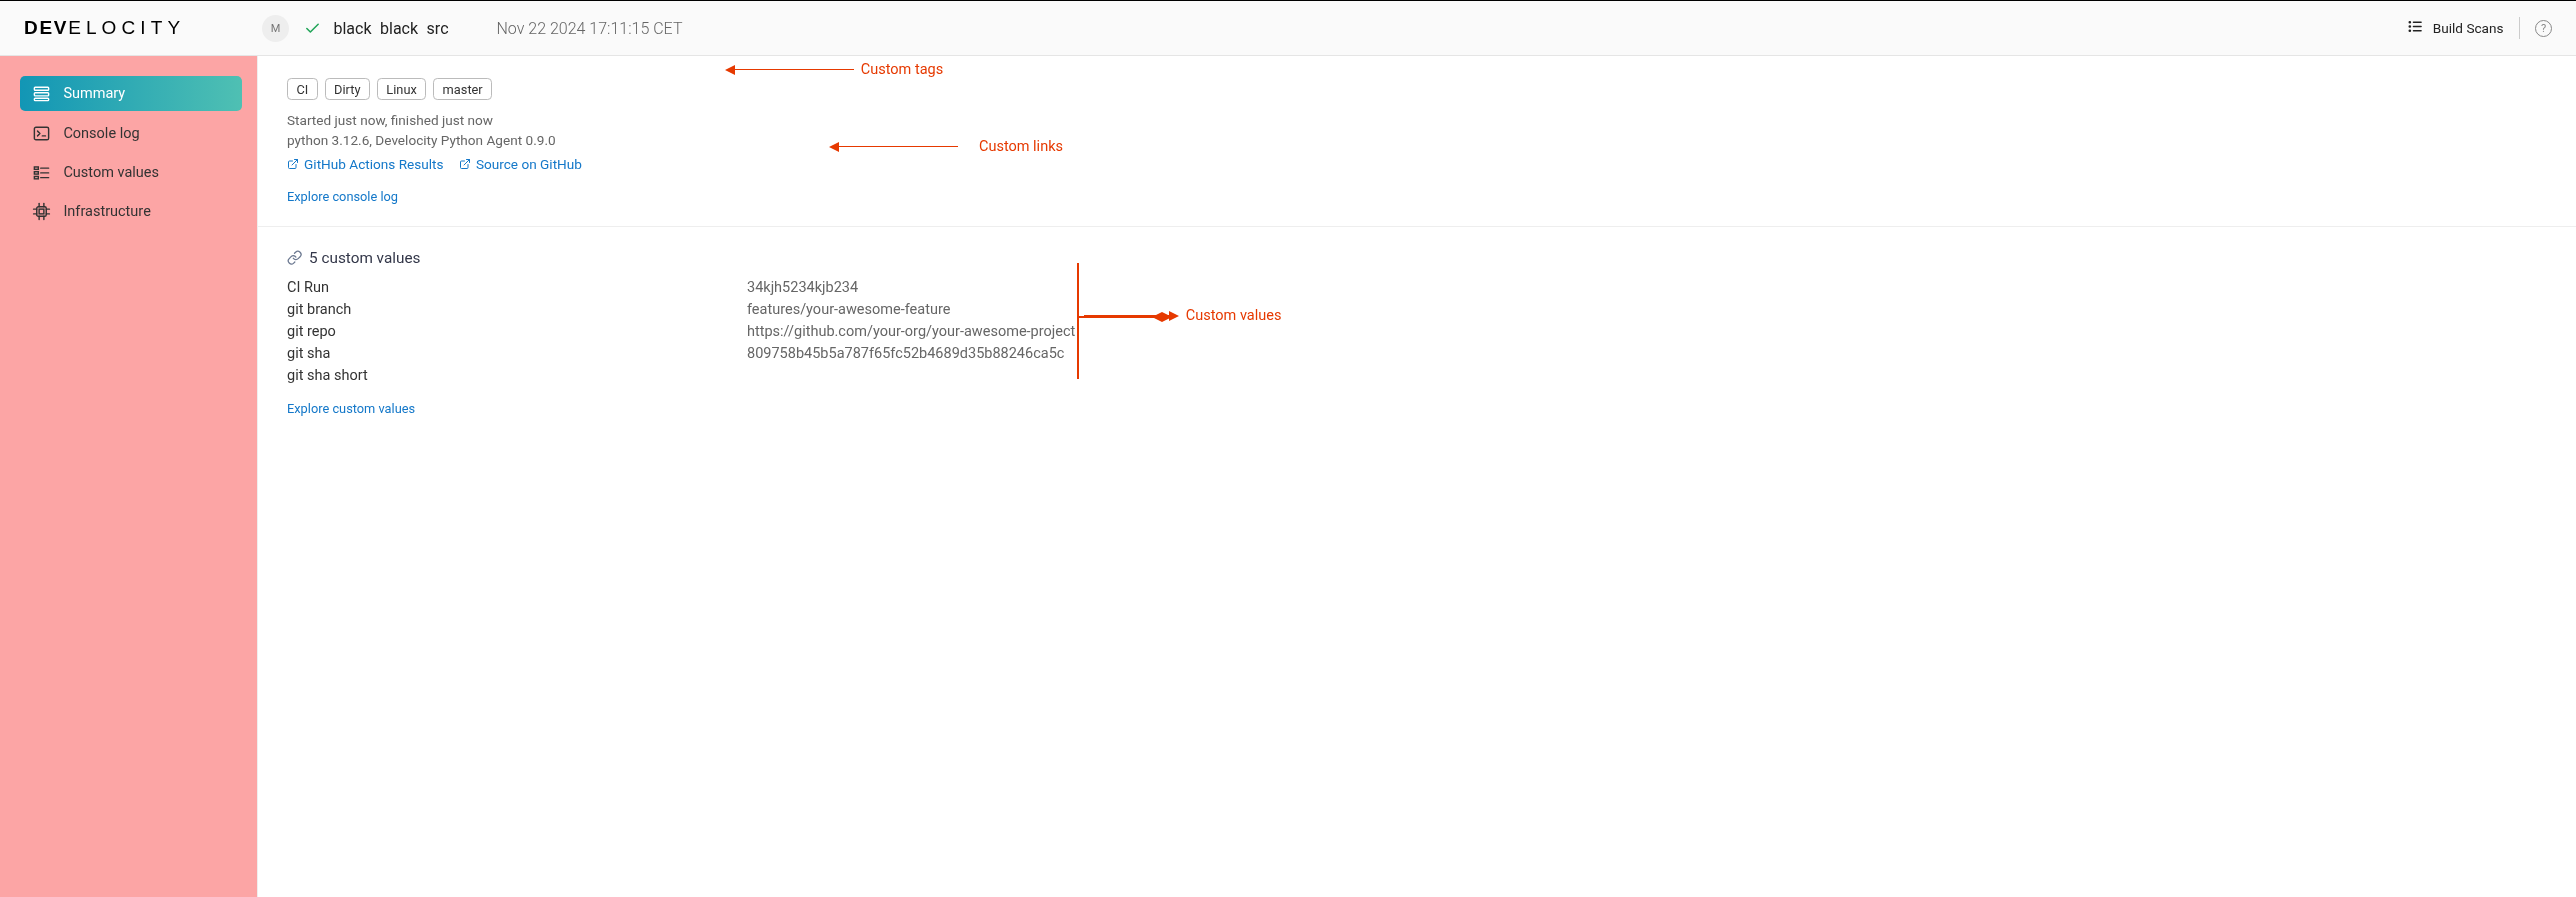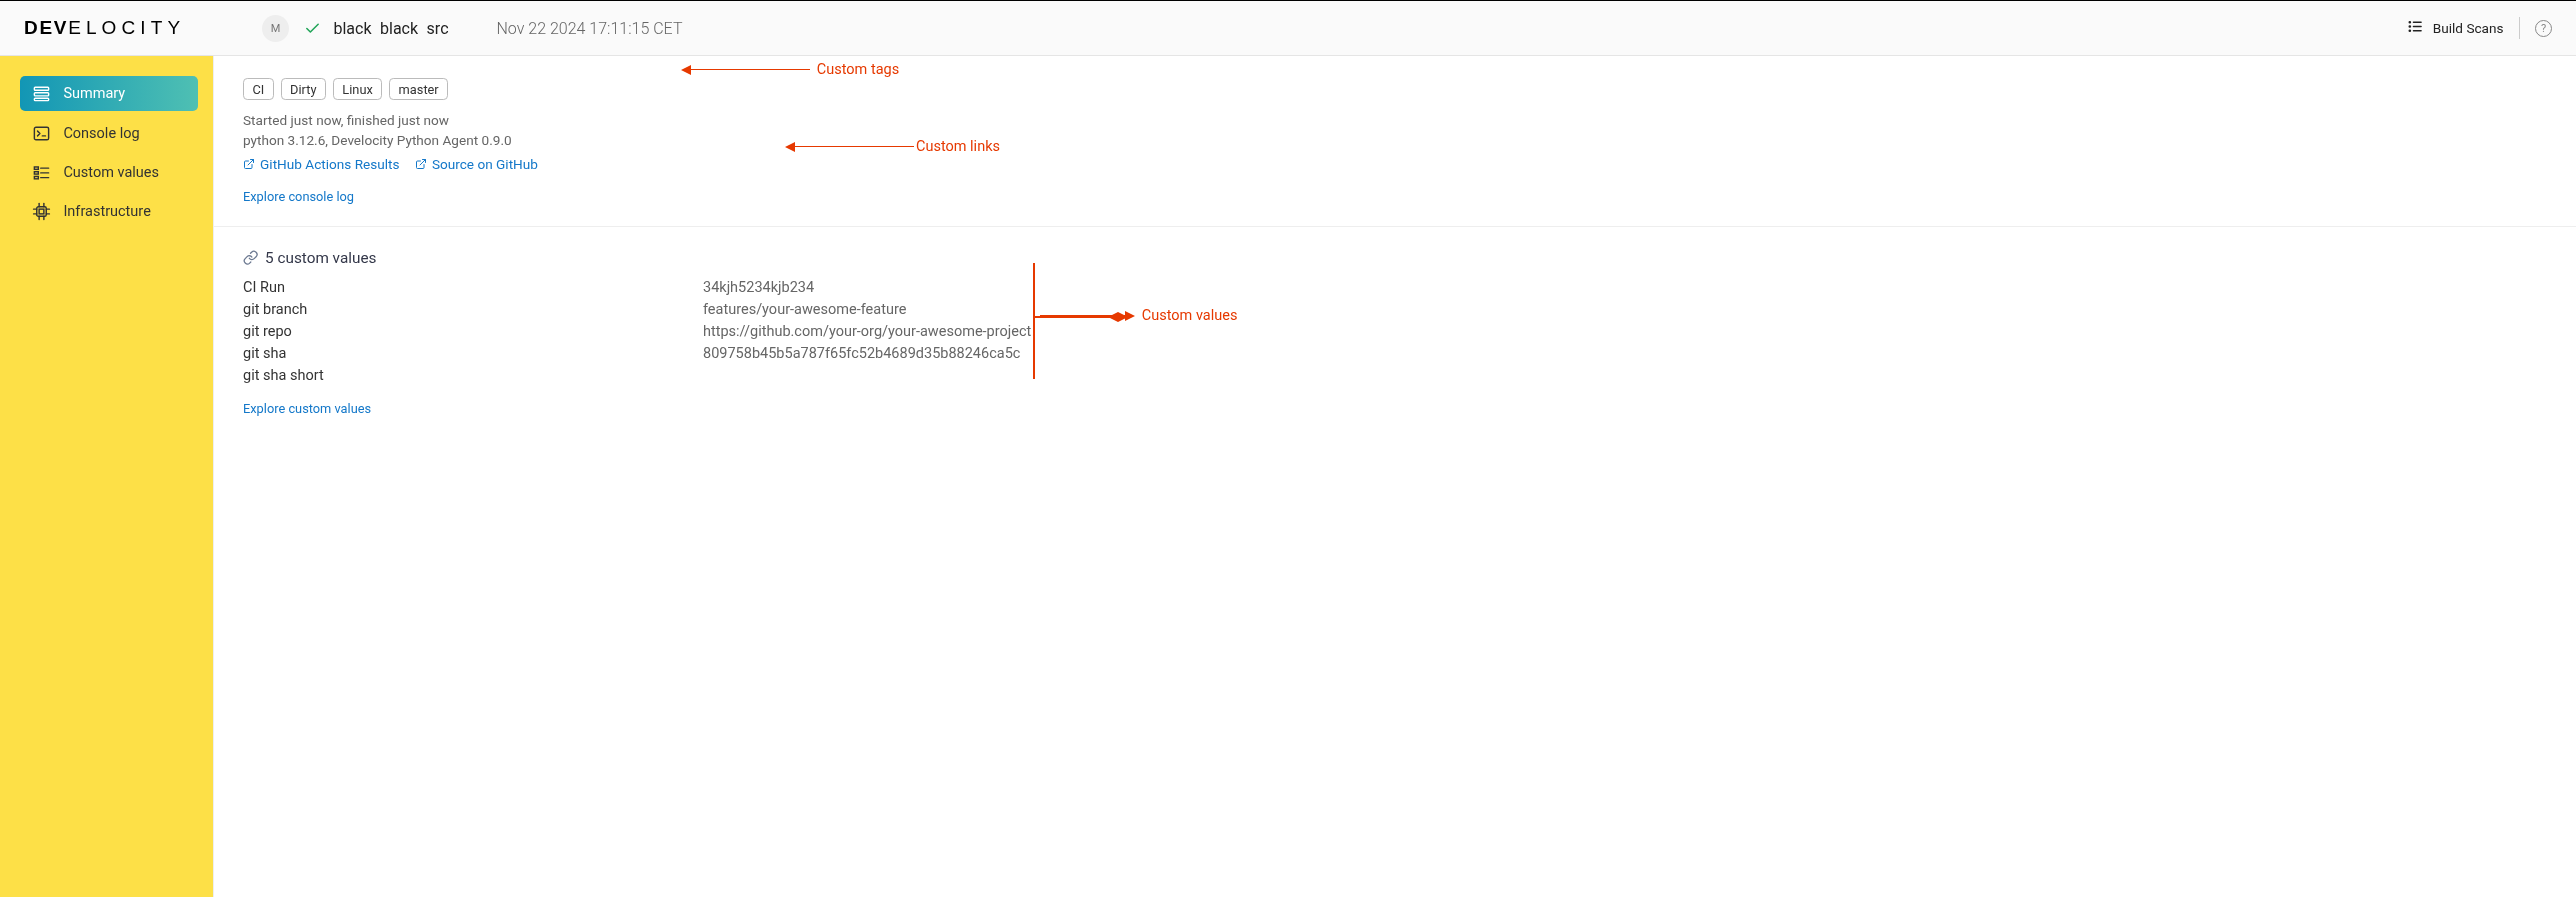--- a/index.html
+++ b/index.html
@@ -43,22 +43,22 @@
 .crumbs { display: flex; align-items: center; gap: 8.5px; }
 .crumbs .crumb { color: #222; font-size: 16px; font-weight: 400; }
 .timestamp { margin-left: 48px; color: #666; font-size: 16px; font-weight: 300; }
 .topbar-right { margin-left: auto; display: flex; align-items: center; gap: 15.3px; }
 .scans { display: flex; align-items: center; gap: 8.5px; font-size: 13.6px; color: #222; }
 .divider { width: 0.9px; height: 22px; background: #ccc; }
 .help-icon { width: 17px; height: 17px; border: 1.3px solid #888; border-radius: 50%; display:flex; align-items:center; justify-content:center; color:#888; font-size:11px; }
 
 .layout { display: flex; min-height: calc(100vh - 56px); }
 .sidebar {
-  width: 214px;
-  background: #fde047;
+  width: 258px;
+  background: #fca5a5;
   padding: 20.4px 15.3px 0 20.4px;
   border-right: 0.9px solid #eee;
 }
 .nav-item {
   display: flex;
   align-items: center;
   gap: 12px;
   padding: 7.7px 12px;
   margin-bottom: 5.1px;
   border-radius: 5.1px;
@@ -236,21 +236,21 @@
       
       <div class="annotation" style="top:5.1px; left:467px;">
         <div class="arrow-head"></div>
         <div class="arrow-line" style="width:119px;"></div>
         <span style="margin-left:6.8px;">Custom tags</span>
       </div>
       
       <div class="annotation" style="top:82px; left:571px;">
         <div class="arrow-head"></div>
         <div class="arrow-line" style="width:119px;"></div>
-        <span style="margin-left:2px;">Custom links</span>
+        <span style="margin-left:21px;">Custom links</span>
       </div>
     </div>
 
     <div class="panel last panel2-wrap">
       <div class="section-header">
         <span class="chain-icon">
           <svg width="15.3" height="15.3" viewBox="0 0 24 24" fill="none" stroke="currentColor" stroke-width="2" stroke-linecap="round" stroke-linejoin="round">
               <path d="M10 13a5 5 0 0 0 7.54.54l3-3a5 5 0 0 0-7.07-7.07l-1.72 1.71"></path>
               <path d="M14 11a5 5 0 0 0-7.54-.54l-3 3a5 5 0 0 0 7.07 7.07l1.71-1.71"></path>
             </svg>

